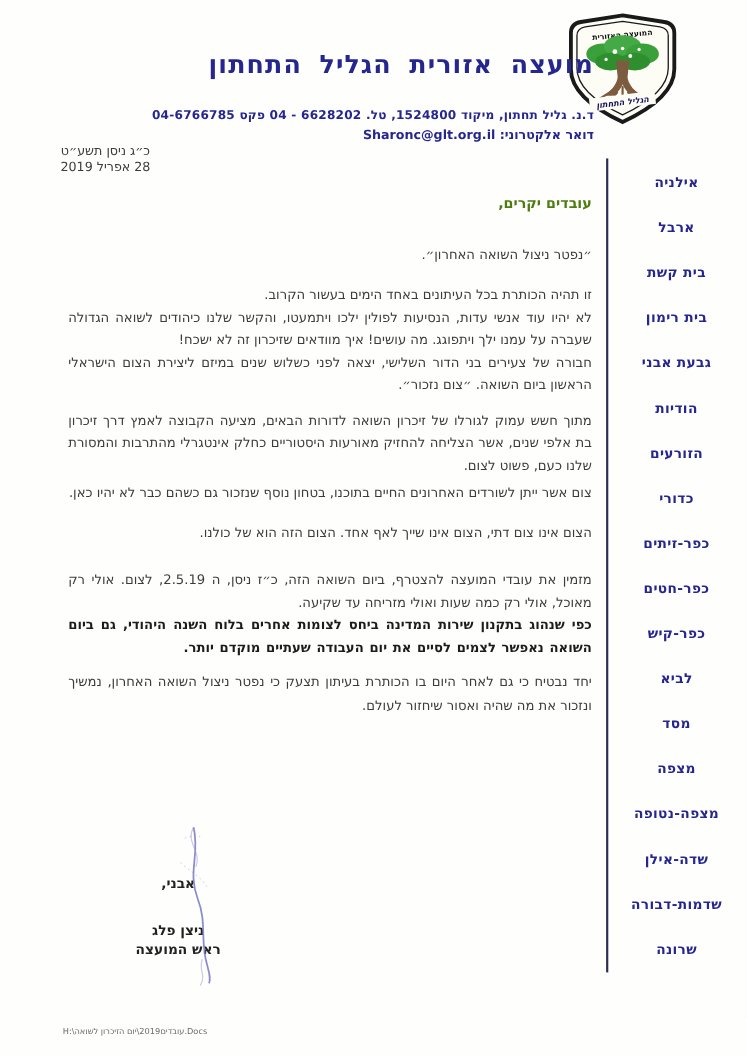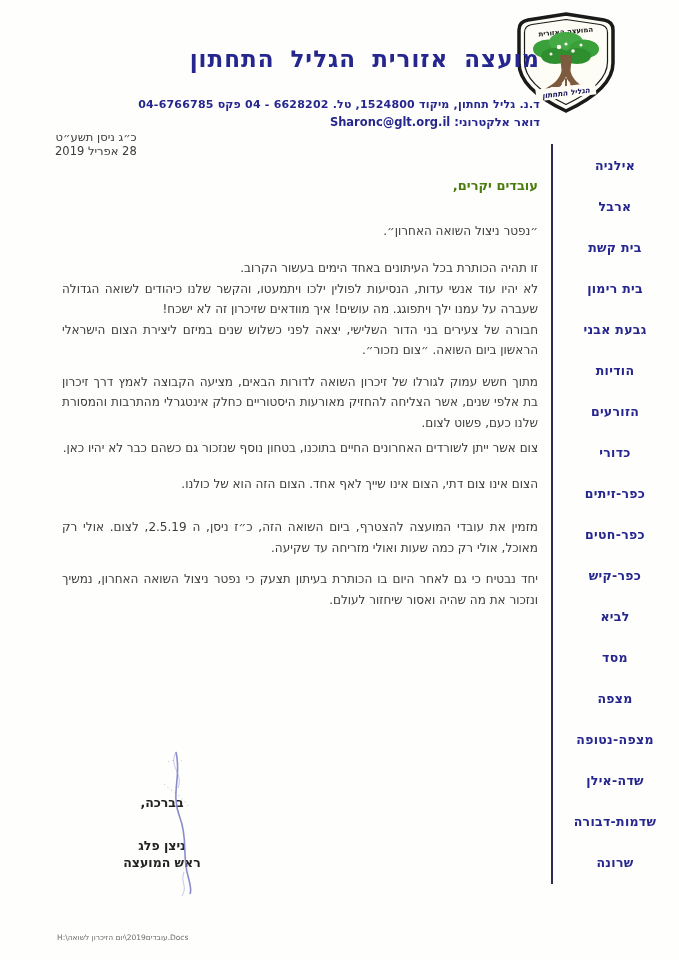--- a/index.html
+++ b/index.html
@@ -11,21 +11,21 @@
   
   .header{position:absolute;left:60px;top:46px;width:480px;text-align:right;direction:rtl;}
   .org-title{color:#26268f;font-size:23px;font-weight:bold;word-spacing:7px;letter-spacing:1px;line-height:1.2;}
   .org-address{color:#26268f;font-size:11px;font-weight:bold;margin-top:24px;letter-spacing:.2px;}
   .org-email{color:#26268f;font-size:11.5px;font-weight:bold;margin-top:4px;}
   .office-title{position:absolute;left:60px;top:109px;width:480px;text-align:center;direction:rtl;}
   .office-title span{color:#26268f;font-size:15px;font-weight:bold;text-decoration:underline;text-underline-offset:3px;}
   
   .logo{position:absolute;left:507px;top:11px;width:118px;height:104px;}
   
-  .date-block{position:absolute;left:55px;top:130px;direction:rtl;text-align:right;font-size:11.5px;color:#3c3c3c;line-height:14px;}
+  .date-block{position:absolute;left:55px;top:130px;direction:rtl;text-align:center;font-size:11.5px;color:#3c3c3c;line-height:14px;}
   
   .divider{position:absolute;left:551px;top:144px;width:2px;height:740px;background:#2e2e55;}
   .sidebar{position:absolute;left:556px;top:145px;width:118px;direction:rtl;}
   .sidebar .item{height:41px;display:flex;align-items:center;justify-content:center;
     color:#26268f;font-weight:bold;font-size:12.5px;letter-spacing:.3px;}
   
   .body-text{position:absolute;left:62px;top:176px;width:476px;direction:rtl;text-align:justify;
     font-size:12px;line-height:20.5px;color:#3c3c3c;}
   .body-text p{margin:0;}
   .salutation{font-weight:bold;font-size:13px;color:#4d7c0f;}
@@ -121,25 +121,26 @@
   <div class="body-text">
     <p class="salutation">עובדים יקרים,</p>
     <p class="quote">״נפטר ניצול השואה האחרון״.</p>
     <p class="p-first">זו תהיה הכותרת בכל העיתונים באחד הימים בעשור הקרוב.</p>
     <p>לא יהיו עוד אנשי עדות, הנסיעות לפולין ילכו ויתמעטו, והקשר שלנו כיהודים לשואה הגדולה שעברה על עמנו ילך ויתפוגג. מה עושים! איך מוודאים שזיכרון זה לא ישכח!</p>
     <p>חבורה של צעירים בני הדור השלישי, יצאה לפני כשלוש שנים במיזם ליצירת הצום הישראלי הראשון ביום השואה. ״צום נזכור״.</p>
     <p class="gap-md">מתוך חשש עמוק לגורלו של זיכרון השואה לדורות הבאים, מציעה הקבוצה לאמץ דרך זיכרון בת אלפי שנים, אשר הצליחה להחזיק מאורעות היסטוריים כחלק אינטגרלי מהתרבות והמסורת שלנו כעם, פשוט לצום.</p>
     <p class="gap-sm">צום אשר ייתן לשורדים האחרונים החיים בתוכנו, בטחון נוסף שנזכור גם כשהם כבר לא יהיו כאן.</p>
     <p class="gap-lg">הצום אינו צום דתי, הצום אינו שייך לאף אחד. הצום הזה הוא של כולנו.</p>
     <p class="gap-xl">מזמין את עובדי המועצה להצטרף, ביום השואה הזה, כ״ז ניסן, ה 2.5.19, לצום. אולי רק מאוכל, אולי רק כמה שעות ואולי מזריחה עד שקיעה.</p>
+    <p class="bold-para">כפי שנהוג בתקנון שירות המדינה ביחס לצומות אחרים בלוח השנה היהודי, גם ביום השואה נאפשר לצמים לסיים את יום העבודה שעתיים מוקדם יותר.</p>
     <p class="gap-md">יחד נבטיח כי גם לאחר היום בו הכותרת בעיתון תצעק כי נפטר ניצול השואה האחרון, נמשיך ונזכור את מה שהיה ואסור שיחזור לעולם.</p>
   </div>
 
   <div class="signature">
-    <div class="closing">בברכה,</div>
+    <div class="closing">אבני,</div>
     <div class="name">ניצן פלג</div>
     <div class="title">ראש המועצה</div>
   </div>
   <svg class="sig-ink" viewBox="0 0 90 160">
     <path d="M38 8 C44 34 32 48 42 74 C50 94 44 112 50 132 C52 140 54 146 52 150" fill="none" stroke="#8080c8" stroke-width="1.6" opacity="0.9"></path>
     <path d="M38 8 C30 22 46 30 40 44" fill="none" stroke="#9a9ad2" stroke-width="1" opacity="0.55"></path>
     <path d="M26 40 C34 48 44 52 50 62 M30 18 C36 14 40 20 44 16" fill="none" stroke="#a0a0d5" stroke-width="0.9" stroke-dasharray="1.5,3" opacity="0.6"></path>
     <path d="M46 128 C42 138 50 142 44 152" fill="none" stroke="#9a9ad2" stroke-width="1" opacity="0.55"></path>
   </svg>
 

